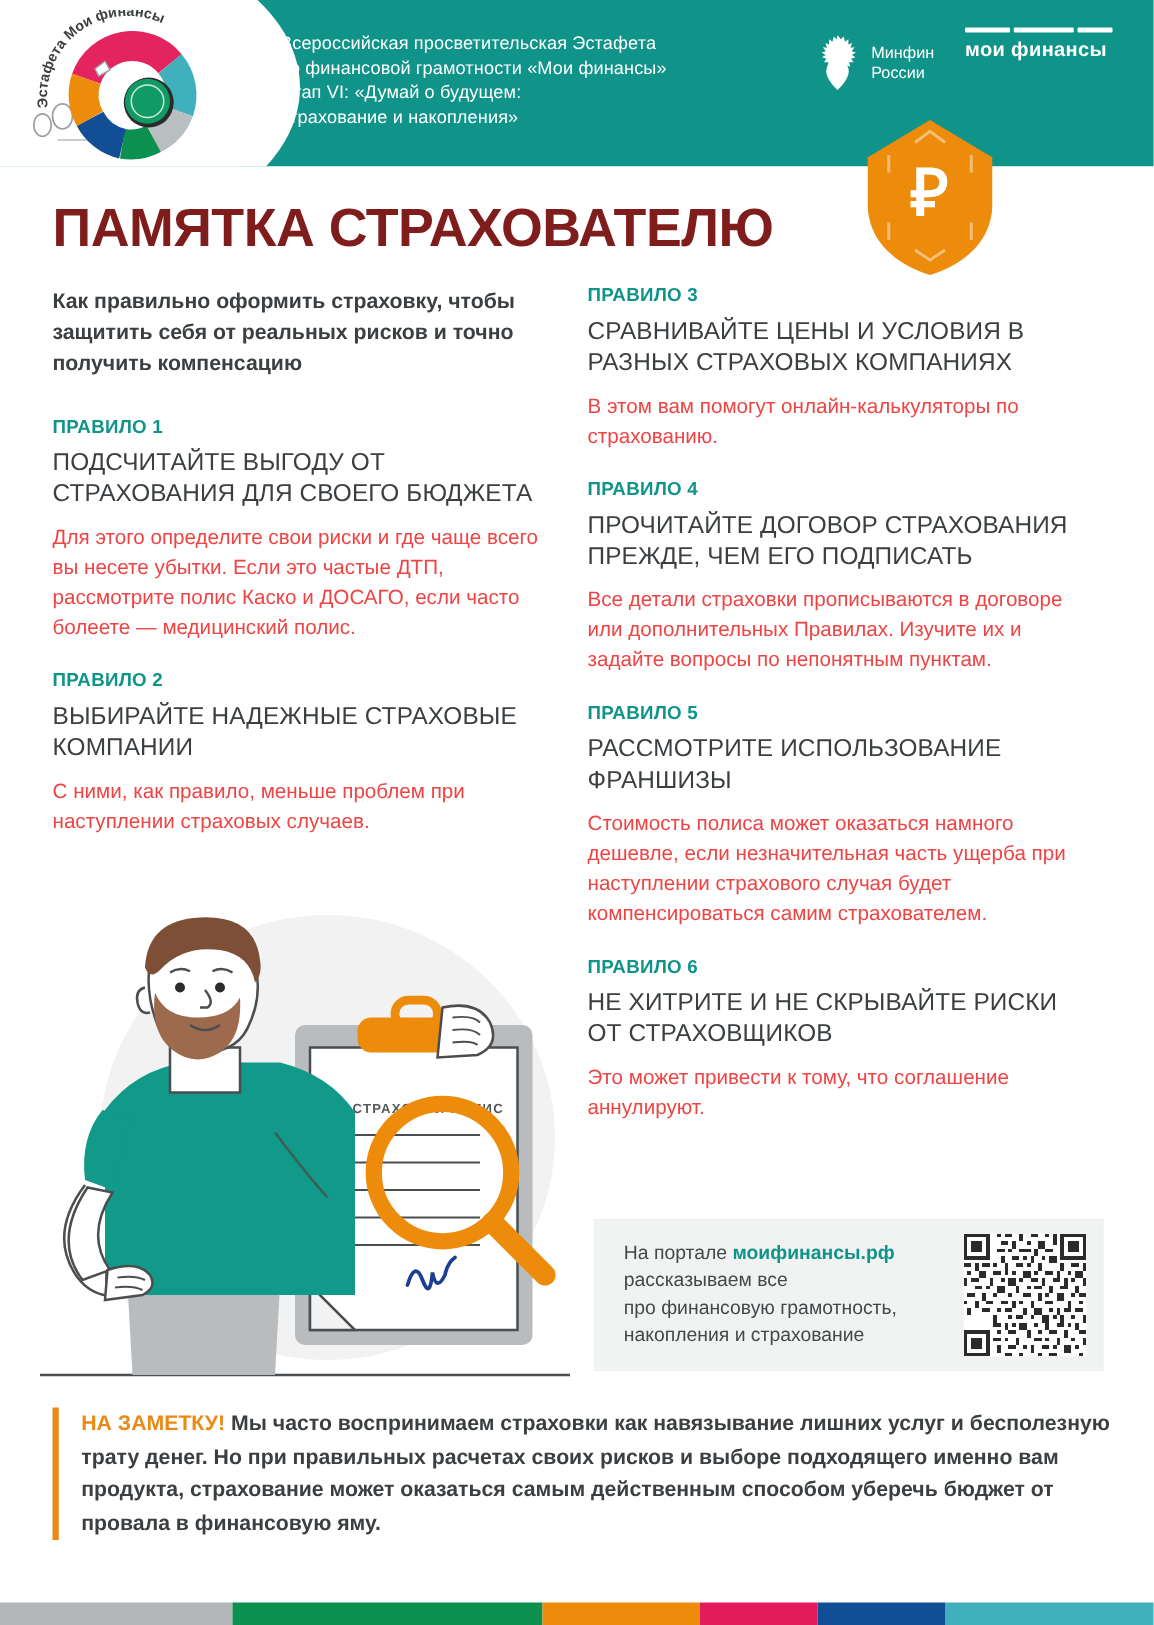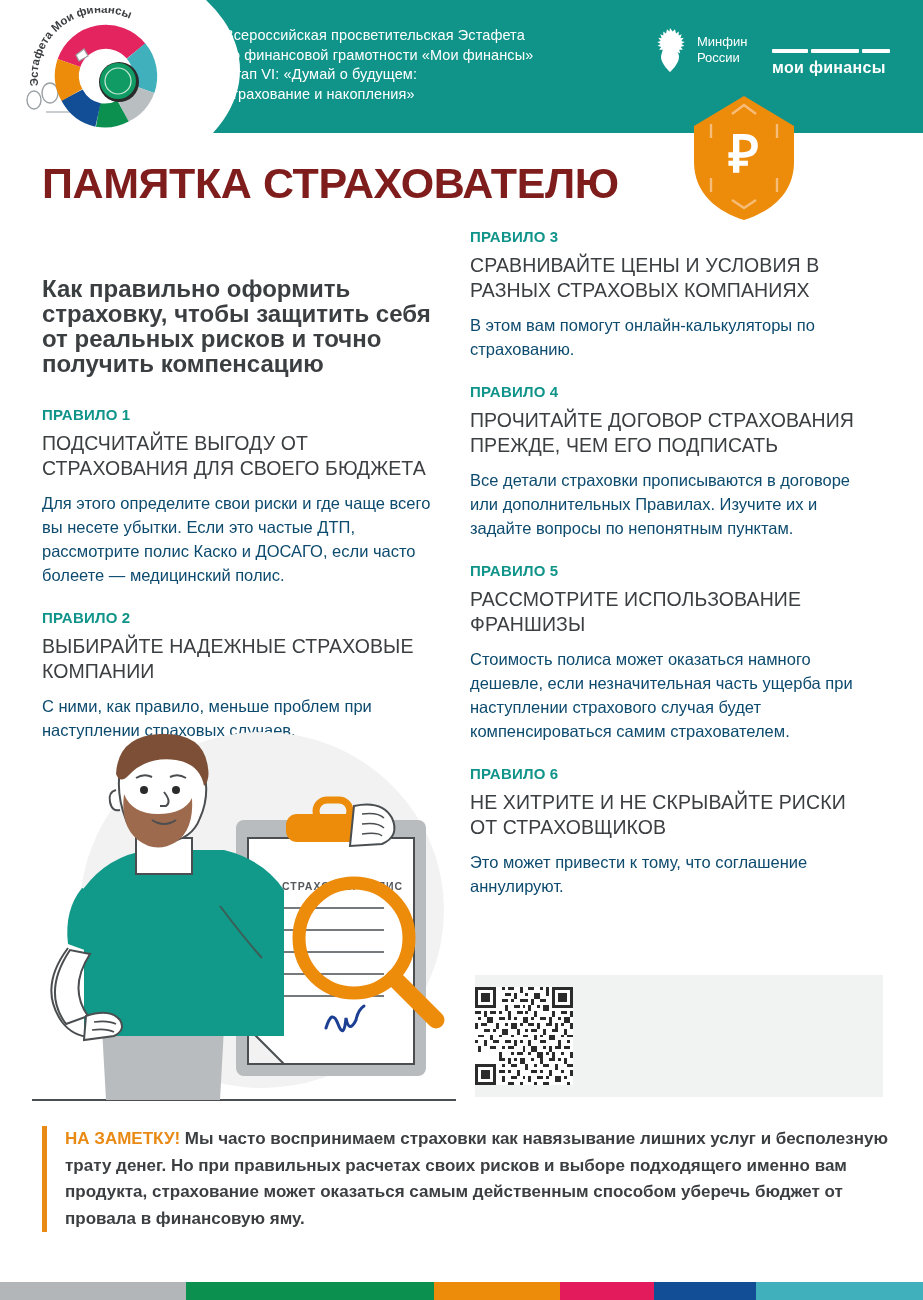--- a/index.html
+++ b/index.html
@@ -28,21 +28,21 @@
   }
   .logo-wrap { position: absolute; left: 18px; top: 8px; width: 170px; height: 120px; }
   .header-text {
     position: absolute; left: 224px; top: 26px;
     color: #ffffff; font-size: 14.5px; line-height: 19.5px;
     letter-spacing: .1px;
   }
   .header-text .bold { font-weight: 400; }
   .minfin { position: absolute; left: 652px; top: 26px; display: flex; align-items: center; gap: 9px; }
   .minfin-text { color:#fff; font-size: 13px; line-height: 16px; }
-  .mf-logo { position: absolute; left: 772px; top: 49px; }
+  .mf-logo { position: absolute; left: 772px; top: 22px; }
   .mf-dashes { display: flex; gap: 3px; margin-bottom: 6px; }
   .mf-dashes i { display:block; height: 4px; background:#fff; border-radius: 1px; }
   .mf-dashes i:nth-child(1){ width: 36px; }
   .mf-dashes i:nth-child(2){ width: 48px; }
   .mf-dashes i:nth-child(3){ width: 28px; }
   .mf-word { color:#fff; font-size: 16px; font-weight: 700; letter-spacing: .3px; }
 
   
   .shield { position: absolute; left: 694px; top: 96px; width: 100px; height: 124px; }
 
@@ -51,35 +51,35 @@
     position: absolute; left: 42px; top: 158px;
     font-size: 43px; font-weight: 800; color: #7f1d1d;
     letter-spacing: -0.4px; line-height: 50px;
   }
 
   
   .col-left  { position: absolute; left: 42px;  top: 228px; width: 400px; }
   .col-right { position: absolute; left: 470px; top: 228px; width: 408px; }
 
   .lede {
-    font-size: 24px; font-weight: 700; color: #3b3f41;
-    line-height: 25px; margin-bottom: 30px; margin-top: 48px;
+    font-size: 17px; font-weight: 700; color: #3b3f41;
+    line-height: 25px; margin-bottom: 30px;
   }
   .rule { margin-bottom: 22px; }
   .rule-kicker {
     color: #10948A; font-size: 15px; font-weight: 700;
     letter-spacing: .2px; margin-bottom: 8px;
   }
   .rule-title {
     font-size: 19.5px; font-weight: 400; color: #3b3f41;
     line-height: 25px; letter-spacing: .1px; margin-bottom: 10px;
     text-transform: uppercase;
   }
   .rule-body {
-    font-size: 16.5px; color: #0c4a6e; line-height: 24px;
+    font-size: 16.5px; color: #ef4444; line-height: 24px;
   }
 
   
   .illus { position: absolute; left: 24px; top: 728px; width: 440px; height: 392px; }
 
   
   .promo {
     position: absolute; left: 475px; top: 975px;
     width: 408px; height: 122px;
     background: #f1f2f2; display: flex; align-items: center;
@@ -293,20 +293,26 @@
       <path d="M140 64 q8 10 2 14 l-6 0" fill="none" stroke="#4a4e50" stroke-width="2"></path>
 
       <path d="M128 92 q12 8 24 0" fill="none" stroke="#4a4e50" stroke-width="2"></path>
 
       <circle cx="330" cy="210" r="55" fill="none" stroke="#ED8B0B" stroke-width="13"></circle>
       <line x1="370" y1="250" x2="412" y2="292" stroke="#ED8B0B" stroke-width="17" stroke-linecap="round"></line>
     </svg>
   </div>
 
   <div class="promo">
+    <div class="promo-text">
+      <div><span>На портале </span><span class="brand">моифинансы.рф</span></div>
+      <div>рассказываем все</div>
+      <div>про финансовую грамотность,</div>
+      <div>накопления и страхование</div>
+    </div>
     <div class="qr">
       <svg viewBox="0 0 33 33" width="98" height="98" shape-rendering="crispEdges">
         <rect width="33" height="33" fill="#fff"></rect>
         <g fill="#2b2b2b">
           <path d="M0 0h7v7H0z M1 1h5v5H1z" fill-rule="evenodd"></path>
           <rect x="2" y="2" width="3" height="3"></rect>
           <path d="M26 0h7v7h-7z M27 1h5v5h-5z" fill-rule="evenodd"></path>
           <rect x="28" y="2" width="3" height="3"></rect>
           <path d="M0 26h7v7H0z M1 27h5v5H1z" fill-rule="evenodd"></path>
           <rect x="2" y="28" width="3" height="3"></rect>

